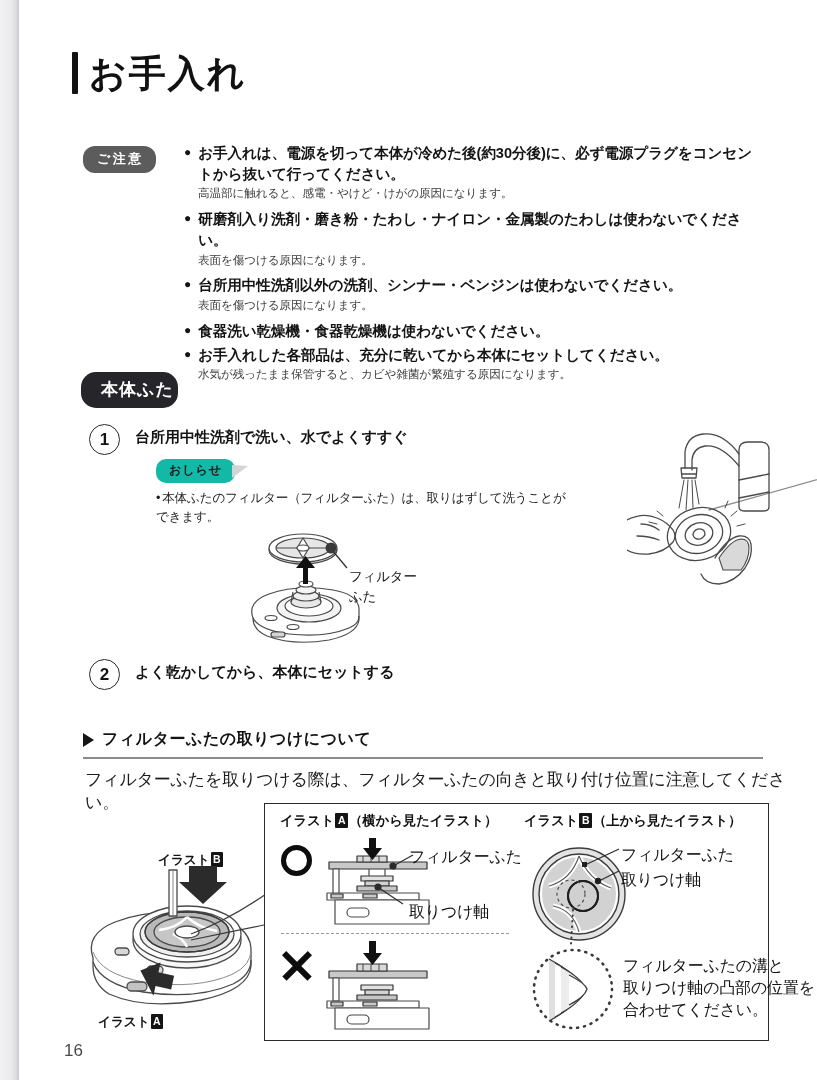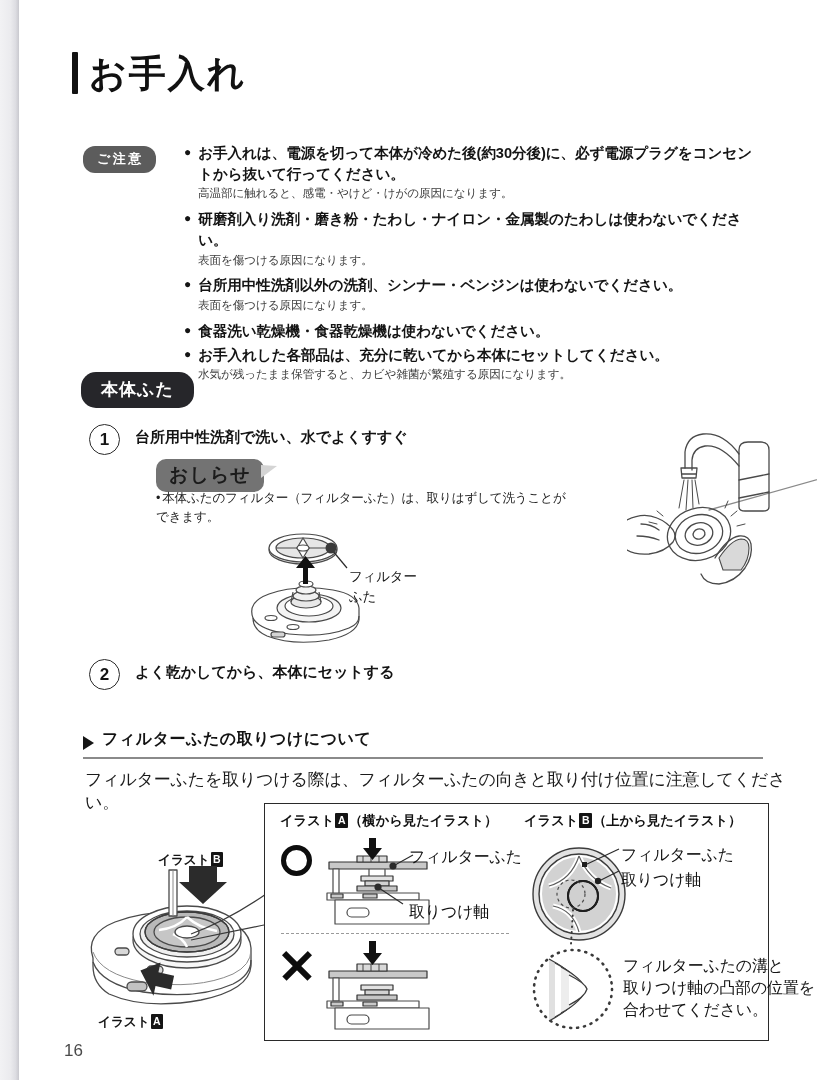--- a/index.html
+++ b/index.html
@@ -55,43 +55,43 @@
   .c-sub {
     font-size: 11.6px; font-weight: 400; color: #3c3c3c;
     line-height: 1.45; margin: 1px 0 7px 14px; letter-spacing: -0.1px;
   }
 
   
   .badge-section {
     position: absolute; left: 62px; top: 372px;
     background: #26262a; color: #fff;
     font-size: 17px; font-weight: 700; letter-spacing: 1px;
-    padding: 6px 20px 7px 20px; border-radius: 15px;
+    padding: 6px 4px 7px 20px; border-radius: 15px;
     white-space: nowrap;
   }
 
   
   .step { position: absolute; display: flex; align-items: flex-start; }
   .step-num {
     width: 31px; height: 31px; border: 1.6px solid #2a2a2a;
     border-radius: 50%; display: flex; align-items: center; justify-content: center;
     font-size: 17px; font-weight: 700; color: #141414; flex: 0 0 auto;
   }
   .step-title {
     font-size: 15px; font-weight: 700; letter-spacing: 0px;
     margin-left: 15px; margin-top: 4px; color: #131313;
   }
   #step1 { left: 70px; top: 424px; }
   #step2 { left: 70px; top: 659px; }
 
   
   .badge-notice {
     position: absolute; left: 137px; top: 459px;
-    background: #737373; color: #1b1b1b;
-    font-size: 19px; font-weight: 700; letter-spacing: 1px;
+    background: #14b8a6; color: #1b1b1b;
+    font-size: 12px; font-weight: 700; letter-spacing: 1px;
     padding: 3px 13px 4px 13px; border-radius: 10px;
     white-space: nowrap;
   }
   .badge-notice::after {
     content: ""; position: absolute; right: -13px; top: 5px;
     width: 0; height: 0;
     border-left: 16px solid #d4d4d4;
     border-top: 3px solid transparent;
     border-bottom: 10px solid transparent;
     transform: skewY(-8deg);
@@ -99,21 +99,21 @@
   .notice-text {
     position: absolute; left: 137px; top: 489px; width: 420px;
     font-size: 12.6px; line-height: 1.5; color: #1d1d1d; letter-spacing: -0.2px;
   }
   .notice-text .nb { margin-right: 2px; }
 
   
   .subhead {
     position: absolute; left: 64px; top: 729px; width: 680px;
   }
-  .subhead-row { display: flex; align-items: flex-end; gap: 8px; }
+  .subhead-row { display: flex; align-items: center; gap: 8px; }
   .tri {
     width: 0; height: 0; border-left: 11px solid #161616;
     border-top: 7px solid transparent; border-bottom: 7px solid transparent;
   }
   .subhead-text { font-size: 16px; font-weight: 700; letter-spacing: 0.5px; color: #131313; }
   .subhead-rule {
     margin-top: 7px; height: 1.5px; background: #8a8a8a; width: 680px;
   }
   .subhead-desc {
     position: absolute; left: 66px; top: 768px;

